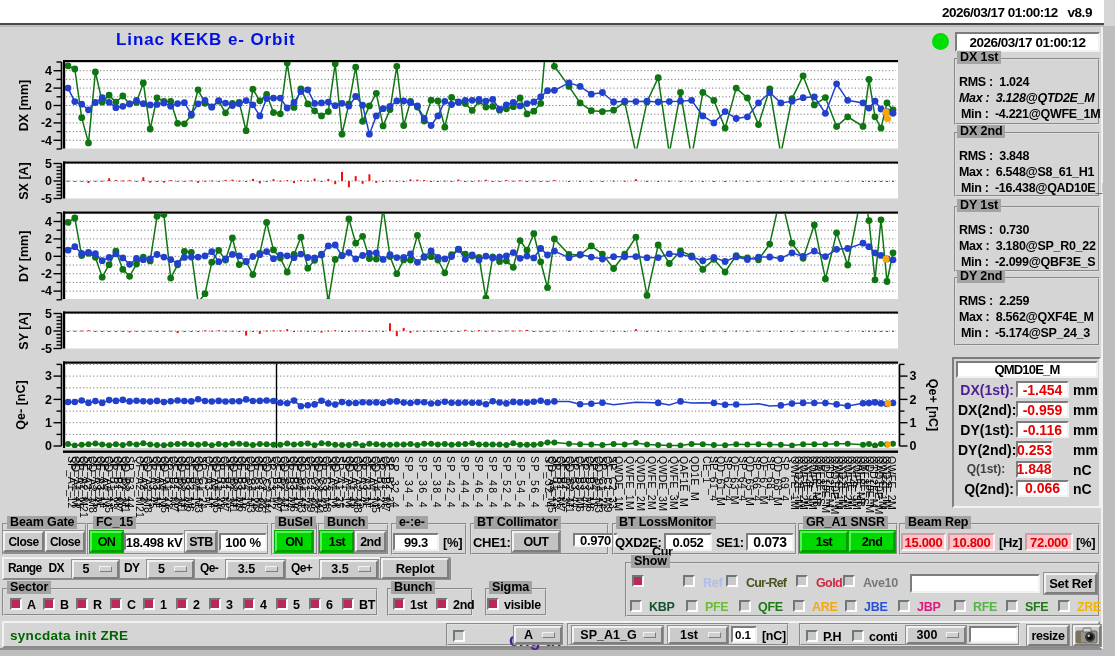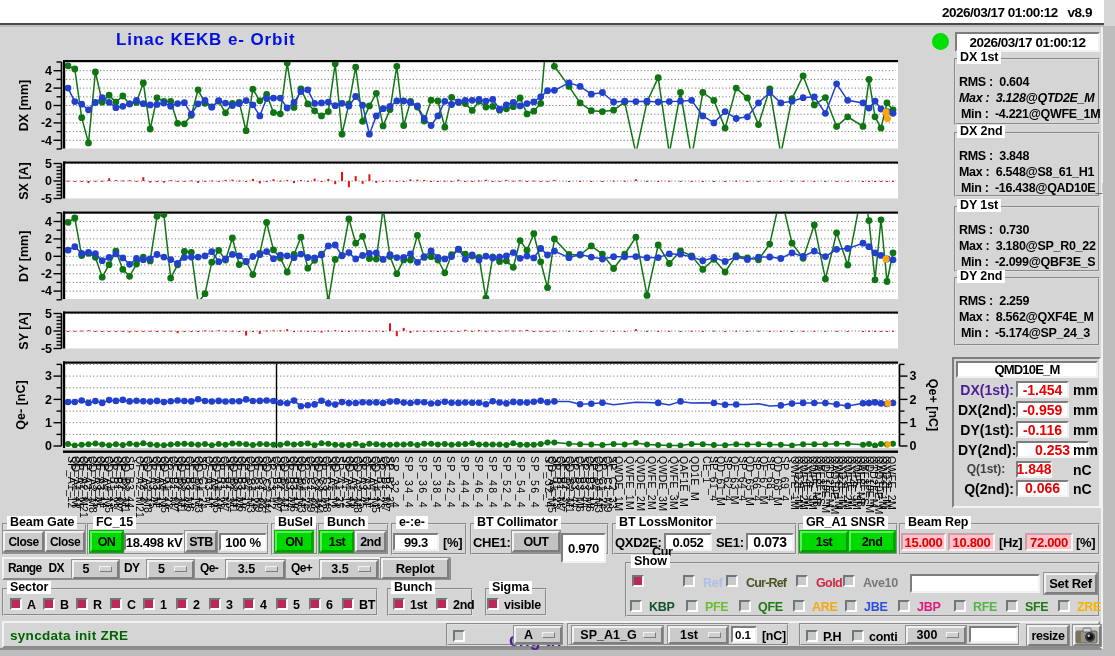--- a/index.html
+++ b/index.html
@@ -1,21 +1,21 @@
 <!DOCTYPE html>
 <html><head><meta charset="utf-8"><style>
 *{margin:0;padding:0;box-sizing:border-box}
 html,body{width:1115px;height:656px;overflow:hidden;background:#bdbdbd;
  font-family:"Liberation Sans",sans-serif}
 #top{position:absolute;left:0;top:0;width:1104px;height:25px;background:#fff;border-bottom:2px solid #4a4a4a}
 #win{position:absolute;left:0;top:27px;width:1103px;height:623px;background:#d5d5d5;
  border-right:2px solid #f2f2f2;border-bottom:2px solid #8f8f8f}
 .lab{position:absolute;font-weight:bold;white-space:pre;line-height:1}
 .gb{position:absolute;border:2px groove #dedede}
-.gbl{position:absolute;font-weight:bold;background:#ffffff;padding:0 3px;white-space:nowrap;line-height:1;z-index:3}
+.gbl{position:absolute;font-weight:bold;background:#a3a3a3;padding:0 3px;white-space:nowrap;line-height:1;z-index:3}
 .btn{position:absolute;background:#cbcbcb;border:2px solid;border-color:#f0f0f0 #7d7d7d #7d7d7d #f2f2f2;
  box-shadow:0 0 0 1px #909090;font-weight:bold;text-align:center;display:flex;align-items:center;
  justify-content:center;white-space:nowrap}
 .btn.dk{background:#c2c2c2}
 .btn.grn{background:#00d900;border-color:#5cef5c #009c00 #009c00 #5cef5c;box-shadow:0 0 0 1px #00ae00}
 .field{position:absolute;background:#fff;border:2px solid;border-color:#7d7d7d #f2f2f2 #f2f2f2 #7d7d7d;
  font-weight:bold;display:flex;align-items:center;justify-content:center;white-space:nowrap}
 .field.pink{background:#ffc2ca;color:#dd0000;border-color:#caa0a6 #fff2f4 #fff2f4 #caa0a6}
 .field.red{color:#e60000}
 .dd .ddt{flex:1;text-align:center}
@@ -1170,21 +1170,21 @@
     <text transform="translate(879.0,456) rotate(90)" font-size="10.5" letter-spacing="0.3" fill="#000">QWFE_1M</text>
     <text transform="translate(883.4,456) rotate(90)" font-size="10.5" letter-spacing="0.3" fill="#000">QXD2E_M</text>
     <text transform="translate(887.8,456) rotate(90)" font-size="10.5" letter-spacing="0.3" fill="#000">QWFE_2M</text>
   </svg>
 <div class="lab" style="left:942px;top:6px;font-size:13.5px;letter-spacing:-0.5px">2026/03/17 01:00:12&nbsp;&nbsp; v8.9</div>
 <div class="lab" style="left:116px;top:30.5px;font-size:17px;color:#0011dd;letter-spacing:0.9px">Linac KEKB e- Orbit</div>
 <div style="position:absolute;left:932px;top:33px;width:17px;height:17px;border-radius:50%;background:#00dd00"></div>
 <div class="field" style="left:955px;top:32px;width:145px;height:20px;font-size:13.5px;letter-spacing:-0.5px">2026/03/17 01:00:12</div>
 <div class="gb" style="left:954px;top:58px;width:146px;height:67px"></div>
 <div class="gbl" style="left:957px;top:51px;font-size:12.5px;letter-spacing:-0.1px">DX 1st</div>
-<div class="lab" style="left:959px;top:76px;font-size:12.5px;color:#000;letter-spacing:-0.3px;">RMS :  0.604</div>
+<div class="lab" style="left:959px;top:76px;font-size:12.5px;color:#000;letter-spacing:-0.3px;">RMS :  1.024</div>
 <div class="lab" style="left:959px;top:92px;font-size:12.5px;color:#000;letter-spacing:-0.3px;font-style:italic;">Max :  3.128@QTD2E_M</div>
 <div class="lab" style="left:961px;top:108px;font-size:12.5px;color:#000;letter-spacing:-0.3px;">Min :  -4.221@QWFE_1M</div>
 <div class="gb" style="left:954px;top:132px;width:146px;height:65px"></div>
 <div class="gbl" style="left:957px;top:125px;font-size:12.5px;letter-spacing:-0.1px">DX 2nd</div>
 <div class="lab" style="left:959px;top:150px;font-size:12.5px;color:#000;letter-spacing:-0.3px;">RMS :  3.848</div>
 <div class="lab" style="left:959px;top:166px;font-size:12.5px;color:#000;letter-spacing:-0.3px;">Max :  6.548@S8_61_H1</div>
 <div class="lab" style="left:961px;top:182px;font-size:12.5px;color:#000;letter-spacing:-0.3px;">Min :  -16.438@QAD10E_M</div>
 <div class="gb" style="left:954px;top:206px;width:146px;height:66px"></div>
 <div class="gbl" style="left:957px;top:199px;font-size:12.5px;letter-spacing:-0.1px">DY 1st</div>
 <div class="lab" style="left:959px;top:224px;font-size:12.5px;color:#000;letter-spacing:-0.3px;">RMS :  0.730</div>
@@ -1200,21 +1200,21 @@
 <div class="lab" style="left:958px;top:383px;font-size:14px;color:#4c1d95;letter-spacing:0px;width:56px;text-align:right">DX(1st):</div>
 <div class="field red" style="left:1016px;top:381px;width:53px;height:17px;font-size:14px;letter-spacing:0px">-1.454</div>
 <div class="lab" style="left:1073px;top:383px;font-size:14px;color:#000;letter-spacing:0px;">mm</div>
 <div class="lab" style="left:958px;top:403px;font-size:14px;color:#000;letter-spacing:0px;width:56px;text-align:right">DX(2nd):</div>
 <div class="field red" style="left:1016px;top:401px;width:53px;height:17px;font-size:14px;letter-spacing:0px">-0.959</div>
 <div class="lab" style="left:1073px;top:403px;font-size:14px;color:#000;letter-spacing:0px;">mm</div>
 <div class="lab" style="left:958px;top:423px;font-size:14px;color:#000;letter-spacing:0px;width:56px;text-align:right">DY(1st):</div>
 <div class="field red" style="left:1016px;top:421px;width:53px;height:17px;font-size:14px;letter-spacing:0px">-0.116</div>
 <div class="lab" style="left:1073px;top:423px;font-size:14px;color:#000;letter-spacing:0px;">mm</div>
 <div class="lab" style="left:958px;top:443px;font-size:14px;color:#000;letter-spacing:0px;width:56px;text-align:right">DY(2nd):</div>
-<div class="field red" style="left:1016px;top:441px;width:73px;height:17px;font-size:14px;letter-spacing:0px">0.253</div>
+<div class="field red" style="left:1016px;top:441px;width:37px;height:17px;font-size:14px;letter-spacing:0px">0.253</div>
 <div class="lab" style="left:1073px;top:443px;font-size:14px;color:#000;letter-spacing:0px;">mm</div>
 <div class="lab" style="left:958px;top:462.5px;font-size:12px;color:#404040;letter-spacing:0px;width:56px;text-align:center">Q(1st):</div>
 <div class="field red" style="left:1016px;top:460.5px;width:36px;height:17px;font-size:14px;letter-spacing:0px">1.848</div>
 <div class="lab" style="left:1073px;top:462.5px;font-size:14px;color:#000;letter-spacing:0px;">nC</div>
 <div class="lab" style="left:958px;top:481.5px;font-size:14px;color:#000;letter-spacing:0px;width:56px;text-align:right">Q(2nd):</div>
 <div class="field red" style="left:1016px;top:479.5px;width:53px;height:17px;font-size:14px;letter-spacing:0px">0.066</div>
 <div class="lab" style="left:1073px;top:481.5px;font-size:14px;color:#000;letter-spacing:0px;">nC</div>
 <div class="gb" style="left:2px;top:523px;width:85px;height:32px"></div>
 <div class="gbl" style="left:7px;top:516px;font-size:12.5px;letter-spacing:-0.1px">Beam Gate</div>
 <div class="btn" style="left:3px;top:531px;width:41px;height:21px;font-size:12px;letter-spacing:-0.5px">Close</div>
@@ -1233,21 +1233,21 @@
 <div class="btn grn" style="left:320px;top:531px;width:34px;height:21px;font-size:12.5px;letter-spacing:-0.5px">1st</div>
 <div class="btn dk" style="left:355px;top:531px;width:31px;height:21px;font-size:12.5px;letter-spacing:-0.5px">2nd</div>
 <div class="gb" style="left:391px;top:523px;width:76px;height:32px"></div>
 <div class="gbl" style="left:396px;top:516px;font-size:12.5px;letter-spacing:-0.1px">e-:e-</div>
 <div class="field" style="left:393px;top:533px;width:46px;height:18px;font-size:13px;letter-spacing:-0.3px">99.3</div>
 <div class="lab" style="left:443px;top:536px;font-size:13px;color:#000;letter-spacing:-0.3px;">[%]</div>
 <div class="gb" style="left:470px;top:523px;width:139px;height:32px"></div>
 <div class="gbl" style="left:474px;top:516px;font-size:12.5px;letter-spacing:-0.1px">BT Collimator</div>
 <div class="lab" style="left:473px;top:536px;font-size:13px;color:#000;letter-spacing:-0.3px;">CHE1:</div>
 <div class="btn dk" style="left:512px;top:531px;width:48px;height:21px;font-size:12.5px;letter-spacing:-0.5px">OUT</div>
-<div class="field" style="left:561px;top:533px;width:45px;height:30px;font-size:13px;letter-spacing:-0.3px">0.970</div>
+<div class="field" style="left:573px;top:533px;width:45px;height:14px;font-size:13px;letter-spacing:-0.3px">0.970</div>
 <div class="gb" style="left:612px;top:523px;width:185px;height:32px"></div>
 <div class="gbl" style="left:616px;top:516px;font-size:12.5px;letter-spacing:-0.1px">BT LossMonitor</div>
 <div class="lab" style="left:615px;top:536px;font-size:13px;color:#000;letter-spacing:-0.3px;">QXD2E:</div>
 <div class="field" style="left:664px;top:533px;width:48px;height:18px;font-size:13px;letter-spacing:-0.3px">0.052</div>
 <div class="lab" style="left:716px;top:536px;font-size:13px;color:#000;letter-spacing:-0.3px;">SE1:</div>
 <div class="field" style="left:746px;top:533px;width:48px;height:18px;font-size:14px;letter-spacing:-0.3px">0.073</div>
 <div class="gb" style="left:798px;top:523px;width:100px;height:32px"></div>
 <div class="gbl" style="left:803px;top:516px;font-size:12.5px;letter-spacing:-0.1px">GR_A1 SNSR</div>
 <div class="btn grn" style="left:800px;top:531px;width:48px;height:21px;font-size:12.5px;letter-spacing:-0.5px">1st</div>
 <div class="btn grn" style="left:849px;top:531px;width:46px;height:21px;font-size:12.5px;letter-spacing:-0.5px">2nd</div>

